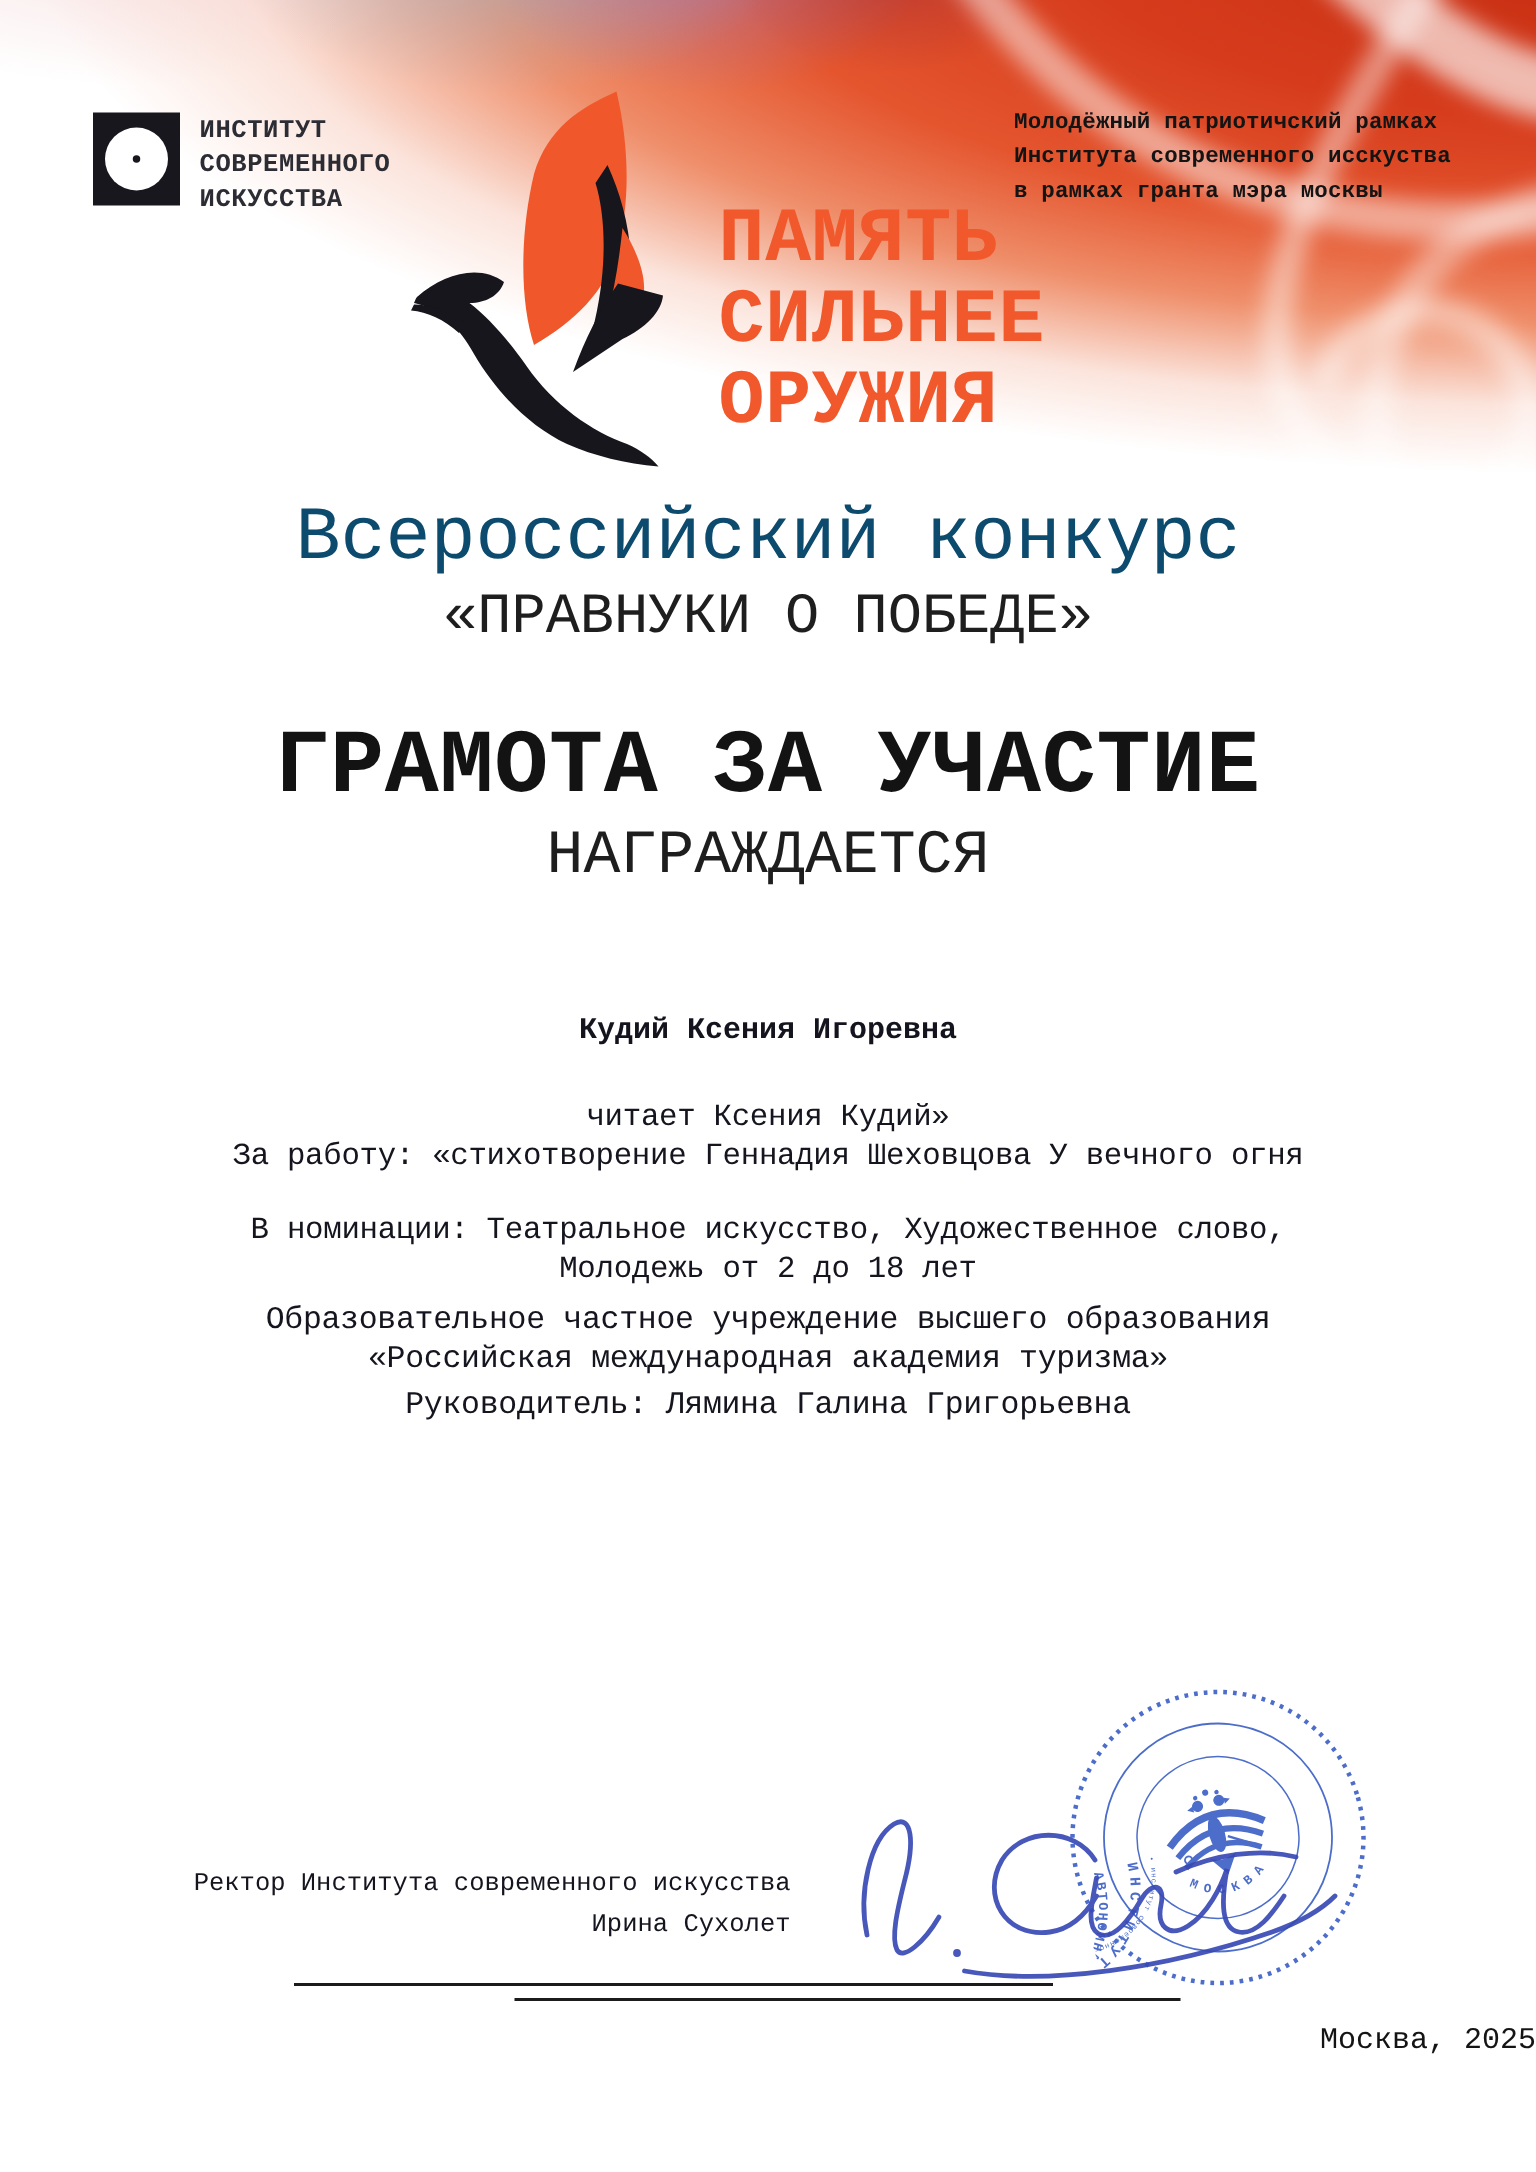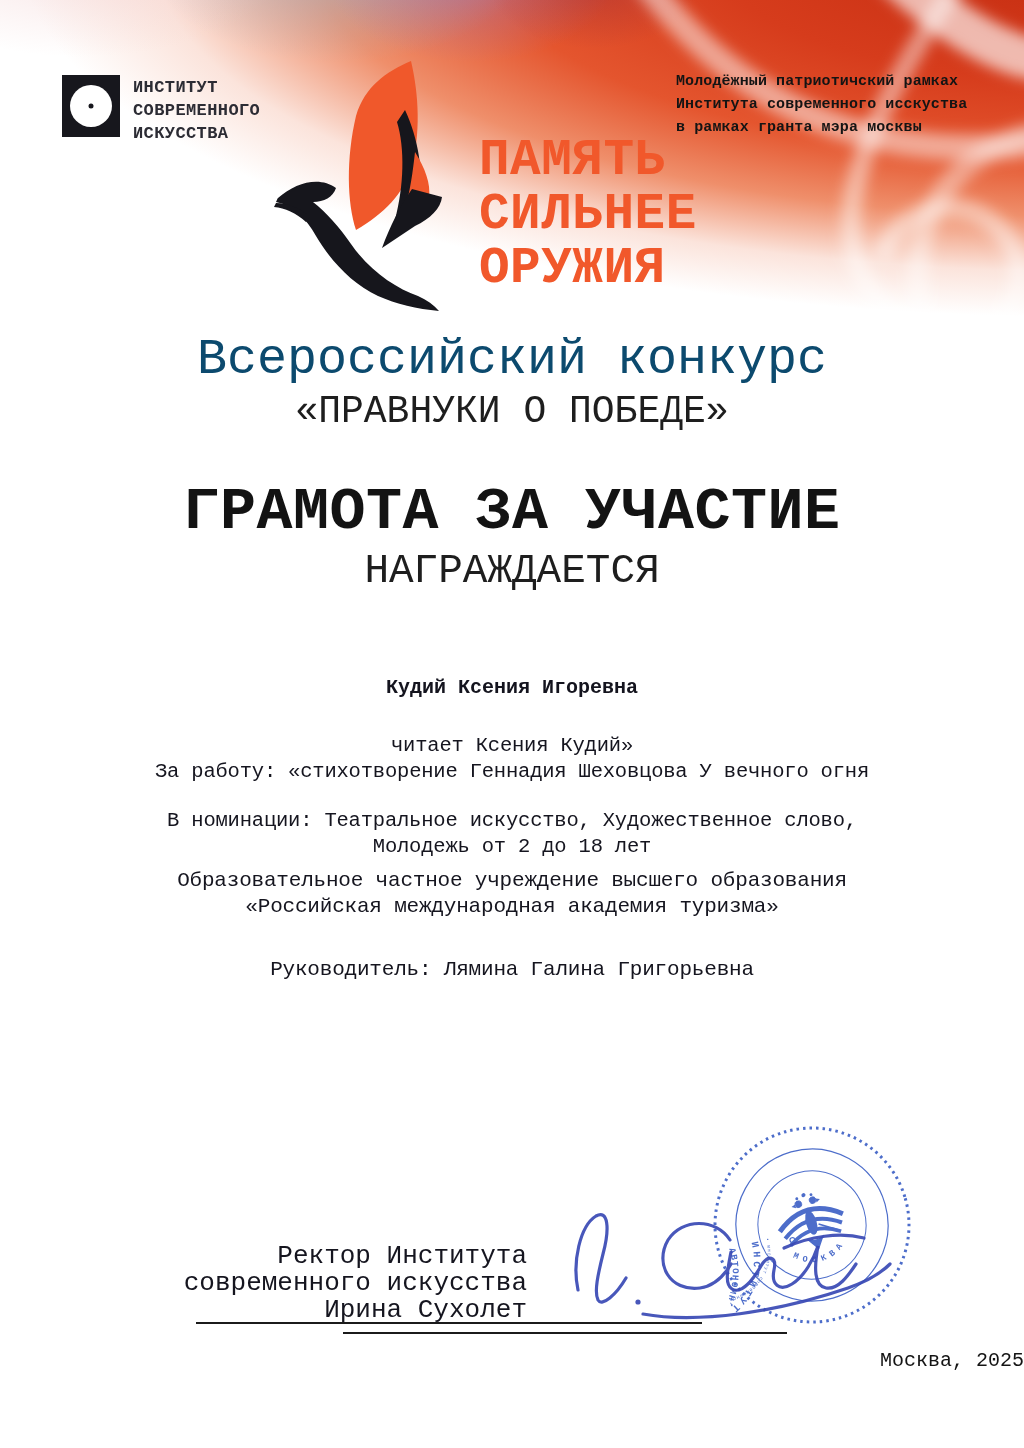--- a/index.html
+++ b/index.html
@@ -42,24 +42,24 @@
   .contest1{top:331px;font-size:50px;color:#0c4a6e;}
   .contest2{top:390px;font-size:38px;color:#1e1e1e;}
   .award-title{top:478px;font-size:60px;font-weight:bold;color:#131313;letter-spacing:.5px;}
   .awarded{top:548px;font-size:41px;color:#1e1e1e;}
   .recipient{top:676px;font-size:20px;font-weight:bold;color:#14141e;}
   .bodyblock{position:absolute;left:0;right:0;text-align:center;color:#15151f;
     font-size:20.5px;line-height:26px;letter-spacing:-0.2px;}
   .work{top:733px;}
   .nomination{top:808px;}
   .organization{top:868px;font-size:21px;}
-  .supervisor{top:925px;font-size:21px;margin-top:32px;}
+  .supervisor{top:925px;font-size:21px;}
   
   .signer{position:absolute;left:77px;top:1243px;width:450px;text-align:right;
-    font-size:26px;line-height:27px;color:#15151f;}
+    font-size:17px;line-height:27px;color:#15151f;}
   .sigline{position:absolute;height:2px;background:#1b1b1b;}
   .sigline1{left:196px;top:1322px;width:506px;}
   .sigline2{left:343px;top:1332px;width:444px;}
   .place{position:absolute;left:0;right:0;top:1349px;text-align:right;font-size:20px;color:#141414;}
   .seal{position:absolute;left:712px;top:1125px;transform:rotate(-16deg);opacity:.9;}
   .signature{position:absolute;left:548px;top:1192px;}
 </style>
 </head>
 <body>
 

